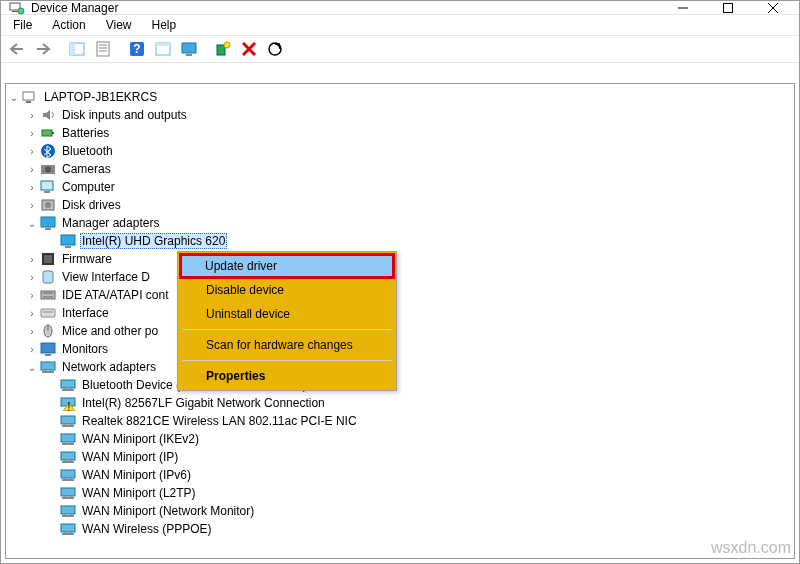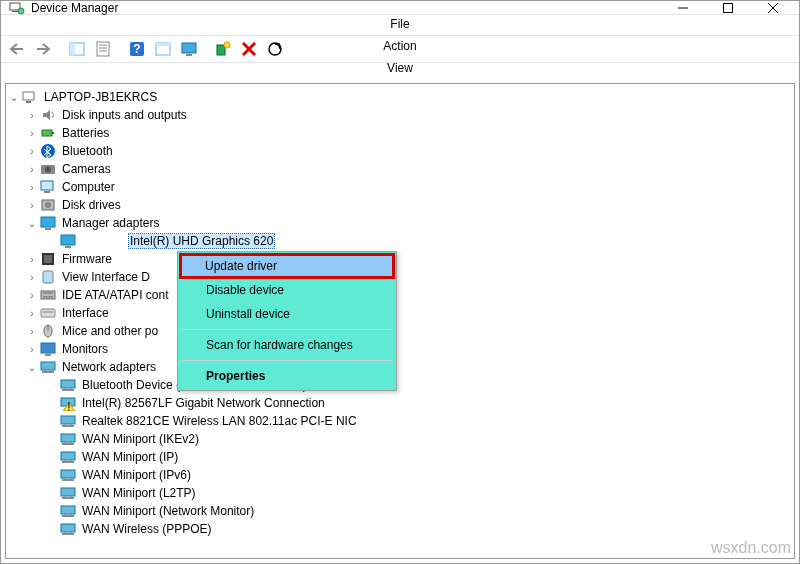--- a/index.html
+++ b/index.html
@@ -2,35 +2,35 @@
 <html><head>
 <meta charset="utf-8">
 <style>
 * { box-sizing: border-box; font-family: "Segoe UI", Tahoma, sans-serif; font-size: 12px; }
 body { margin: 0; background: #fff; width: 800px; height: 564px; overflow: hidden; border: 1px solid #999; position: relative; }
 .titlebar { height: 14px; display: flex; align-items: center; padding: 0 4px; border-bottom: 1px solid #e5e5e5; }
 .titlebar .ticon { width: 16px; height: 16px; margin: 0 6px 0 4px; }
 .titlebar .title { flex: 1; }
 .winbtns { display: flex; }
 .winbtn { width: 45px; height: 28px; display: flex; align-items: center; justify-content: center; }
-.menubar { height: 20px; display: flex; align-items: center; padding: 0 4px; gap: 4px; flex-direction: column; }
+.menubar { height: 20px; display: flex; align-items: center; padding: 0 4px; gap: 4px; }
 .menuitem { padding: 2px 8px; }
 .toolbar { height: 28px; border-top: 1px solid #e5e5e5; border-bottom: 1px solid #e5e5e5; display: flex; align-items: center; padding: 0 4px; gap: 2px; }
 .tbtn { width: 24px; height: 24px; display: flex; align-items: center; justify-content: center; border: 1px solid transparent; }
 .tbtn.sep { width: 6px; }
 .tree { position: absolute; top: 82px; left: 4px; right: 4px; bottom: 4px; border: 1px solid #999; padding: 4px 0; overflow: hidden; background: #fff; }
 .row { height: 18px; display: flex; align-items: center; white-space: nowrap; }
 .exp { width: 12px; height: 12px; display: flex; align-items: center; justify-content: center; color: #666; font-size: 10px; cursor: pointer; }
 .dicon { width: 16px; height: 16px; margin: 0 4px 0 2px; flex-shrink: 0; }
 .label { padding: 0 2px; }
-.label.sel { background: #cde8ff; border: 1px dotted #2a6fbf; padding: 0 1px; margin-left: 48px; }
+.label.sel { background: #cde8ff; border: 1px dotted #2a6fbf; padding: 0 1px; }
 .ind0 { padding-left: 2px; }
 .ind1 { padding-left: 20px; }
 .ind2 { padding-left: 40px; }
-.ctxmenu { position: absolute; background: #5eead4; border: 1px solid #a0a0a0; box-shadow: 2px 2px 4px rgba(0,0,0,0.2); padding: 2px; width: 220px; }
+.ctxmenu { position: absolute; background: #eab308; border: 1px solid #a0a0a0; box-shadow: 2px 2px 4px rgba(0,0,0,0.2); padding: 2px; width: 220px; }
 .ctxitem { height: 24px; display: flex; align-items: center; padding: 0 26px; }
 .ctxitem.hl { background: #90c8f6; border: 3px solid #d80000; padding: 0 23px; height: 26px; margin: -1px; position: relative; z-index: 2; }
 .ctxsep { height: 1px; background: #d0d0d0; margin: 3px 2px; }
 .ctxitem.bold { font-weight: bold; }
 .watermark { position: absolute; right: 8px; bottom: 6px; color: #bbb; font-size: 16px; }
 svg { display: block; }
 </style>
 </head>
 <body>
 

